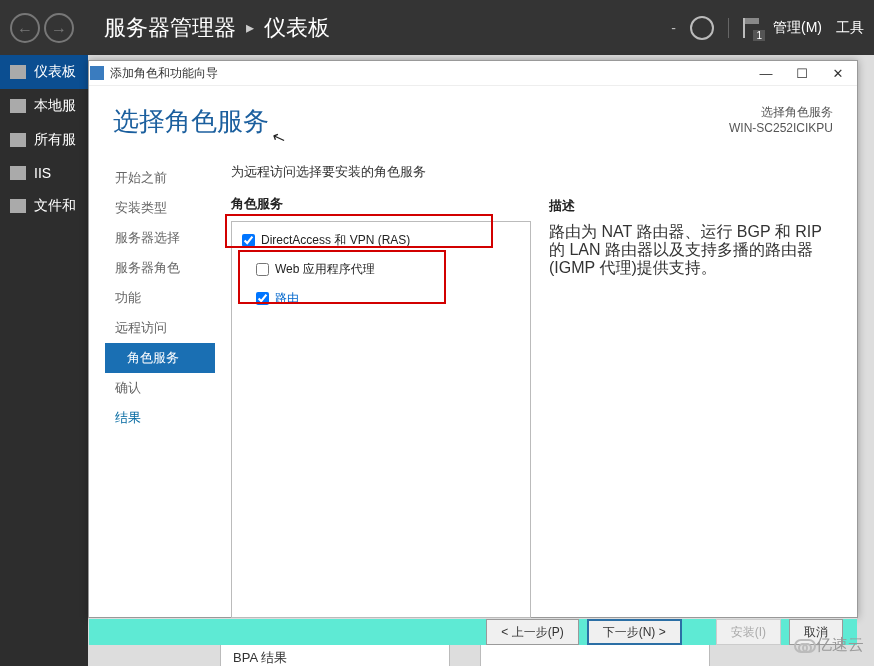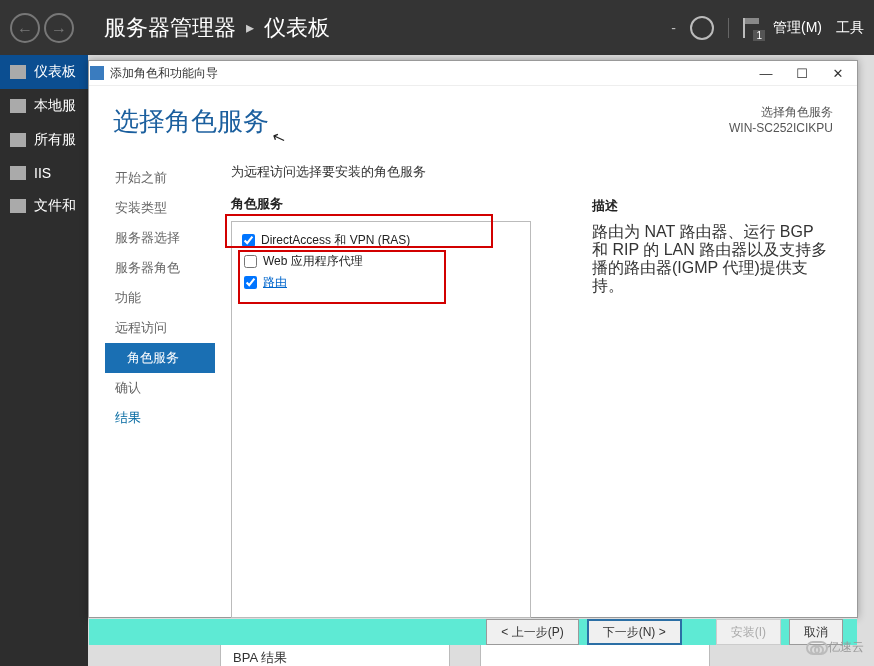--- a/index.html
+++ b/index.html
@@ -46,35 +46,35 @@
   .step.disabled { color:#0369a1; }
   .step.sub { padding-left:22px; }
 
   .content { flex:1; padding:18px 0 0 16px; display:flex; gap:18px; }
   .content-left { width:300px; }
   .instr { font-size:13px; color:#333; margin-bottom:14px; }
   .sect-h { font-size:13px; color:#222; font-weight:600; margin-bottom:8px;}
   .rolebox { border:1px solid #bbb; height:397px; padding:8px 6px; font-size:12px; color:#222; position:relative;}
   .role-row { display:flex; align-items:center; gap:6px; padding:2px 4px; }
   .role-row input { margin:0; }
-  .role-row.sub { padding-left:6px; }
+  .role-row.sub { padding-left:18px;margin-top:8px; }
   .hl-link { color:#0066cc; text-decoration:underline;}
   .redbox { position:absolute; border:2px solid #d20000; pointer-events:none; }
   .redbox.r1 { left:-7px; top:-8px; width:268px; height:34px; }
   .redbox.r2 { left:6px; top:28px; width:208px; height:54px; }
 
-  .content-right { flex:1;margin-left:43px; }
+  .content-right { flex:1; }
   .desc { font-size:16px; color:#333; line-height:18px; margin-top:4px;}
 
   .wiz-footer { height:54px; display:flex; align-items:center; justify-content:flex-end; gap:8px; padding:0 14px; border-top:1px solid #ddd; background:#5eead4;}
   .btn { height:26px; padding:0 14px; font-size:12px; background:#f0f0f0; border:1px solid #9a9a9a; color:#333;}
   .btn.primary { border:2px solid #2b6fa5; }
   .btn.disabled { color:#aaa; border-color:#ccc;}
 
-  .watermark { position:absolute; right:10px; bottom:10px; font-size:12px; color:#999; display:flex; align-items:center; }
+  .watermark { position:absolute; right:10px; bottom:10px; font-size:16px; color:#999; display:flex; align-items:center; }
   .wm-ic { width:22px;height:14px;border:2px solid #bbb;border-radius:10px; position:relative;}
   .wm-ic::before,.wm-ic::after{content:"";position:absolute;width:6px;height:6px;border:2px solid #bbb;border-radius:50%;top:2px;}
   .wm-ic::before{left:2px}.wm-ic::after{right:2px;}
 </style>
 </head>
 <body>
 
 <div class="topbar">
   <div class="nav-circles">
     <div class="nav-circle">←</div>

